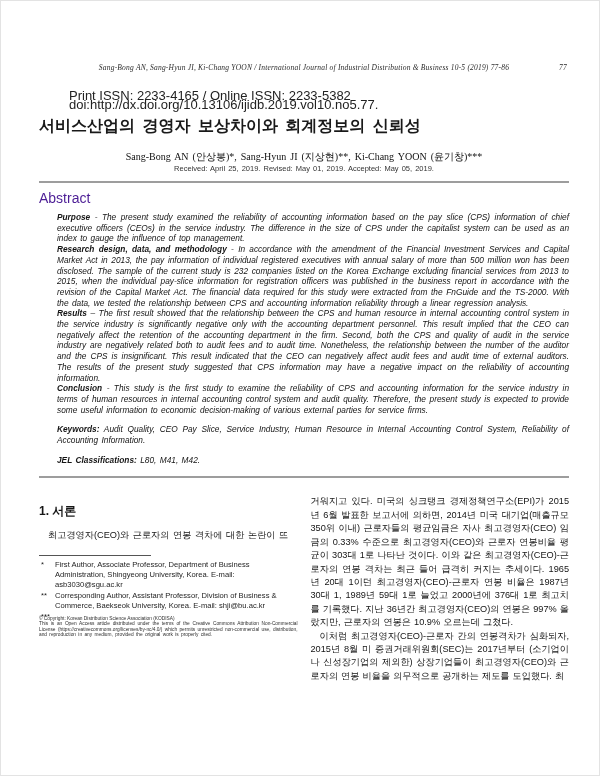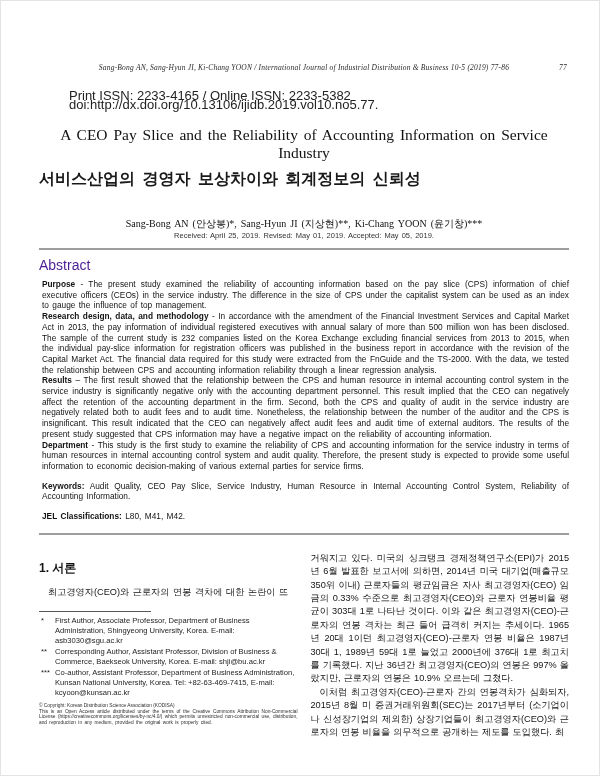--- a/index.html
+++ b/index.html
@@ -27,31 +27,31 @@
   .title-en {
     margin-top:17px; text-align:center;
     font-family:"Liberation Serif", serif; font-size:15.5px; color:#111;
     word-spacing:2px;
   }
   .title-ko {
     margin-top:7px; text-align:left;
     font-size:16px; font-weight:600; color:#191919; word-spacing:3px;
   }
   .authors {
-    margin-top:27px; text-align:center;
+    margin-top:13px; text-align:center;
     font-family:"Liberation Serif", serif; font-size:10px; color:#111;
     word-spacing:1.5px;
   }
   .dates { text-align:center; font-size:7.5px; color:#333; word-spacing:1px; }
 
   .rule { height:2px; background:#9d9d9d; margin-top:8px; }
 
   .abstract-heading { margin-top:7px; font-size:14px; font-weight:400; color:#4c1d95; }
 
-  .abstract-body { margin-top:6px; margin-left:3px; }
+  .abstract-body { margin-top:6px; margin-left:18px;font-style:italic; }
   .abstract-body p {
     font-size:8.3px; line-height:10.7px; text-align:justify; color:#141414;
     word-spacing:1.1px;
   }
   .abstract-body p b { font-weight:bold; }
   .kw { margin-top:9px; }
   .jel { margin-top:9px; }
 
   .rule2 { height:2px; background:#9d9d9d; margin-top:11px; }
 
@@ -92,51 +92,50 @@
     <div class="running-head">
       <span>Sang-Bong AN, Sang-Hyun JI, Ki-Chang YOON / International Journal of Industrial Distribution &amp; Business 10-5 (2019) 77-86</span>
       <span class="pageno">77</span>
     </div>
 
     <div class="issn">
       <div>Print ISSN: 2233-4165 / Online ISSN: 2233-5382</div>
       <div>doi:http://dx.doi.org/10.13106/ijidb.2019.vol10.no5.77.</div>
     </div>
 
-    <div class="title-en">A CEO Pay Slice and the Reliability of Accounting Information on Service Industry</div>
     <div class="title-ko">서비스산업의 경영자 보상차이와 회계정보의 신뢰성</div>
     <div class="authors">Sang-Bong AN (안상봉)*, Sang-Hyun JI (지상현)**, Ki-Chang YOON (윤기창)***</div>
     <div class="dates">Received: April 25, 2019. Revised: May 01, 2019. Accepted: May 05, 2019.</div>
 
     <div class="rule"></div>
 
     <div class="abstract-heading">Abstract</div>
 
     <div class="abstract-body">
       <p><b>Purpose</b><span> - The present study examined the reliability of accounting information based on the pay slice (CPS) information of chief executive officers (CEOs) in the service industry. The difference in the size of CPS under the capitalist system can be used as an index to gauge the influence of top management.</span></p>
       <p><b>Research design, data, and methodology</b><span> - In accordance with the amendment of the Financial Investment Services and Capital Market Act in 2013, the pay information of individual registered executives with annual salary of more than 500 million won has been disclosed. The sample of the current study is 232 companies listed on the Korea Exchange excluding financial services from 2013 to 2015, when the individual pay-slice information for registration officers was published in the business report in accordance with the revision of the Capital Market Act. The financial data required for this study were extracted from the FnGuide and the TS-2000. With the data, we tested the relationship between CPS and accounting information reliability through a linear regression analysis.</span></p>
       <p><b>Results</b><span> – The first result showed that the relationship between the CPS and human resource in internal accounting control system in the service industry is significantly negative only with the accounting department personnel. This result implied that the CEO can negatively affect the retention of the accounting department in the firm. Second, both the CPS and quality of audit in the service industry are negatively related both to audit fees and to audit time. Nonetheless, the relationship between the number of the auditor and the CPS is insignificant. This result indicated that the CEO can negatively affect audit fees and audit time of external auditors. The results of the present study suggested that CPS information may have a negative impact on the reliability of accounting information.</span></p>
-      <p><b>Department</b><span> - This study is the first study to examine the reliability of CPS and accounting information for the service industry in terms of human resources in internal accounting control system and audit quality. Therefore, the present study is expected to provide some useful information to economic decision-making of various external parties for service firms.</span></p>
+      <p><b>Conclusion</b><span> - This study is the first study to examine the reliability of CPS and accounting information for the service industry in terms of human resources in internal accounting control system and audit quality. Therefore, the present study is expected to provide some useful information to economic decision-making of various external parties for service firms.</span></p>
       <p class="kw"><b>Keywords:</b><span> Audit Quality, CEO Pay Slice, Service Industry, Human Resource in Internal Accounting Control System, Reliability of Accounting Information.</span></p>
       <p class="jel"><b>JEL Classifications:</b><span> L80, M41, M42.</span></p>
     </div>
 
     <div class="rule2"></div>
 
     <div class="columns">
 
       <div class="col">
         <div class="sec-heading">1. 서론</div>
         <p class="intro-p">최고경영자(CEO)와 근로자의 연봉 격차에 대한 논란이 뜨</p>
 
         <div class="fn-rule"></div>
         <div class="footnotes">
           <div class="fn-item"><span class="marker">*</span><span>First Author, Associate Professor, Department of Business Administration, Shingyeong University, Korea. E-mail: asb3030@sgu.ac.kr</span></div>
           <div class="fn-item"><span class="marker">**</span><span>Corresponding Author, Assistant Professor, Division of Business &amp; Commerce, Baekseok University, Korea. E-mail: shji@bu.ac.kr</span></div>
-          <div class="fn-item"><span class="marker">***</span><span>Co-author, Assistant Professor, Department of Business Administration, Kunsan National University, Korea. Tel: +82-63-469-7415, E-mail: kcyoon@kunsan.ac.kr</span></div>
+          <div class="fn-item"><span class="marker">***</span></div>
         </div>
 
         <div class="copyright">
           <div class="cr1">© Copyright: Korean Distribution Science Association (KODISA)</div>
           <div class="cr2">This is an Open Access article distributed under the terms of the Creative Commons Attribution Non-Commercial License (https://creativecommons.org/licenses/by-nc/4.0/) which permits unrestricted non-commercial use, distribution, and reproduction in any medium, provided the original work is properly cited.</div>
         </div>
       </div>
 
       <div class="col right-col">
         <p>거워지고 있다. 미국의 싱크탱크 경제정책연구소(EPI)가 2015년 6월 발표한 보고서에 의하면, 2014년 미국 대기업(매출규모 350위 이내) 근로자들의 평균임금은 자사 최고경영자(CEO) 임금의 0.33% 수준으로 최고경영자(CEO)와 근로자 연봉비율 평균이 303대 1로 나타난 것이다. 이와 같은 최고경영자(CEO)-근로자의 연봉 격차는 최근 들어 급격히 커지는 추세이다. 1965년 20대 1이던 최고경영자(CEO)-근로자 연봉 비율은 1987년 30대 1, 1989년 59대 1로 늘었고 2000년에 376대 1로 최고치를 기록했다. 지난 36년간 최고경영자(CEO)의 연봉은 997% 올랐지만, 근로자의 연봉은 10.9% 오르는데 그쳤다.</p>

